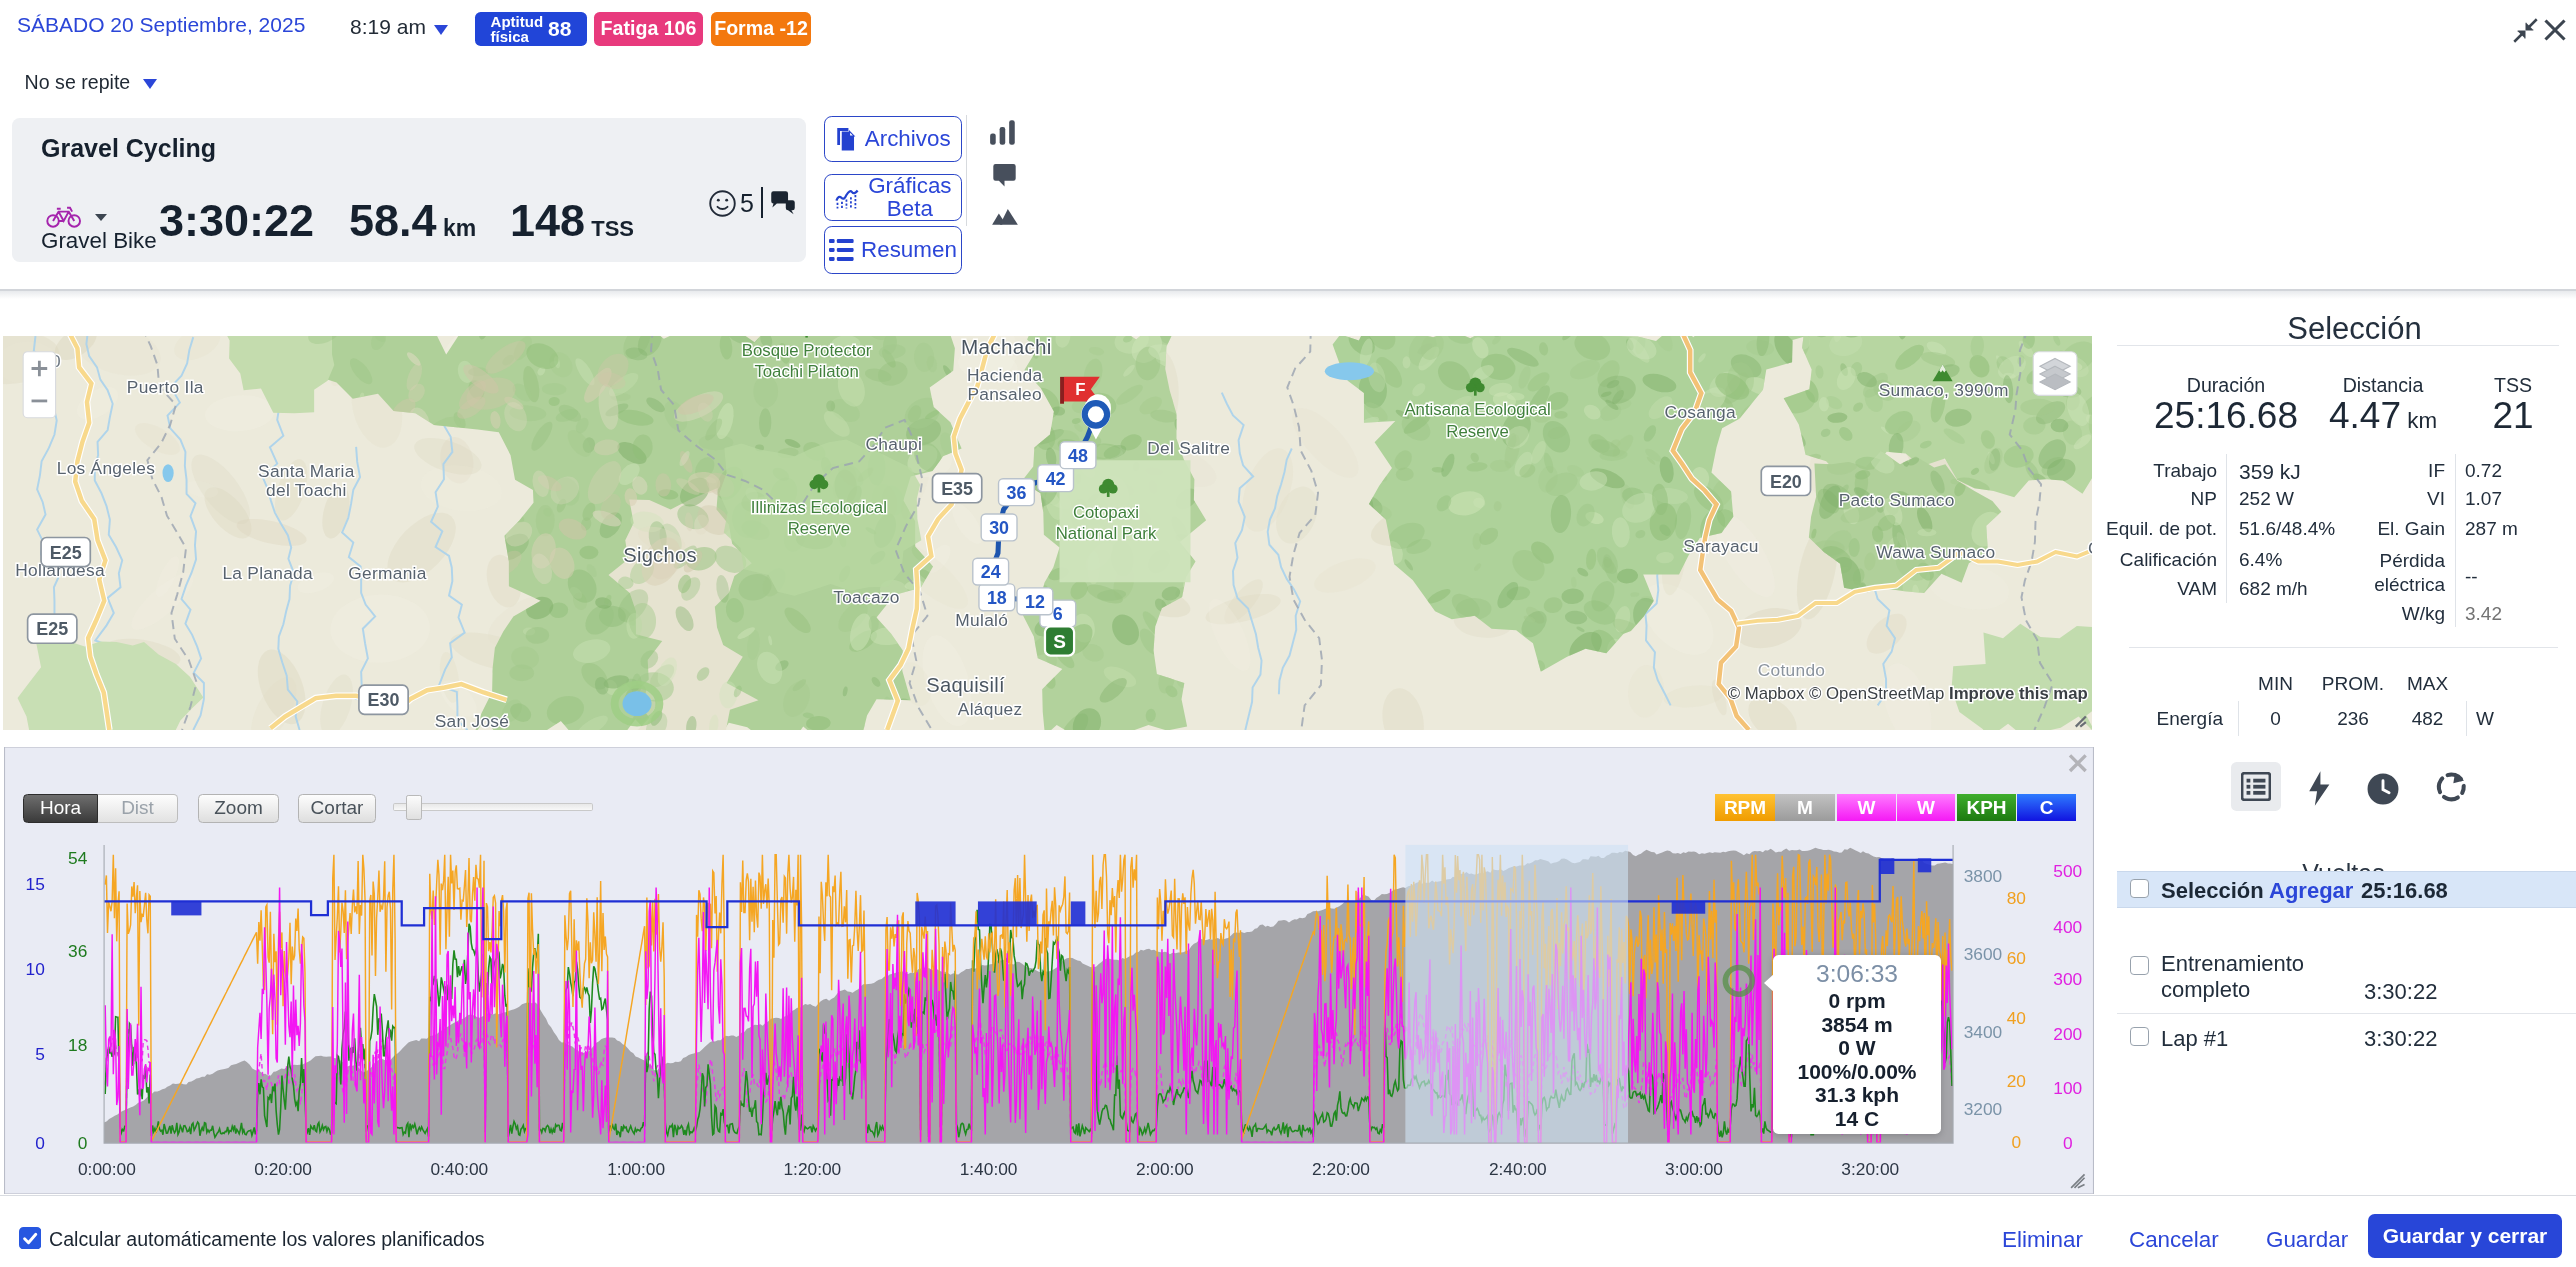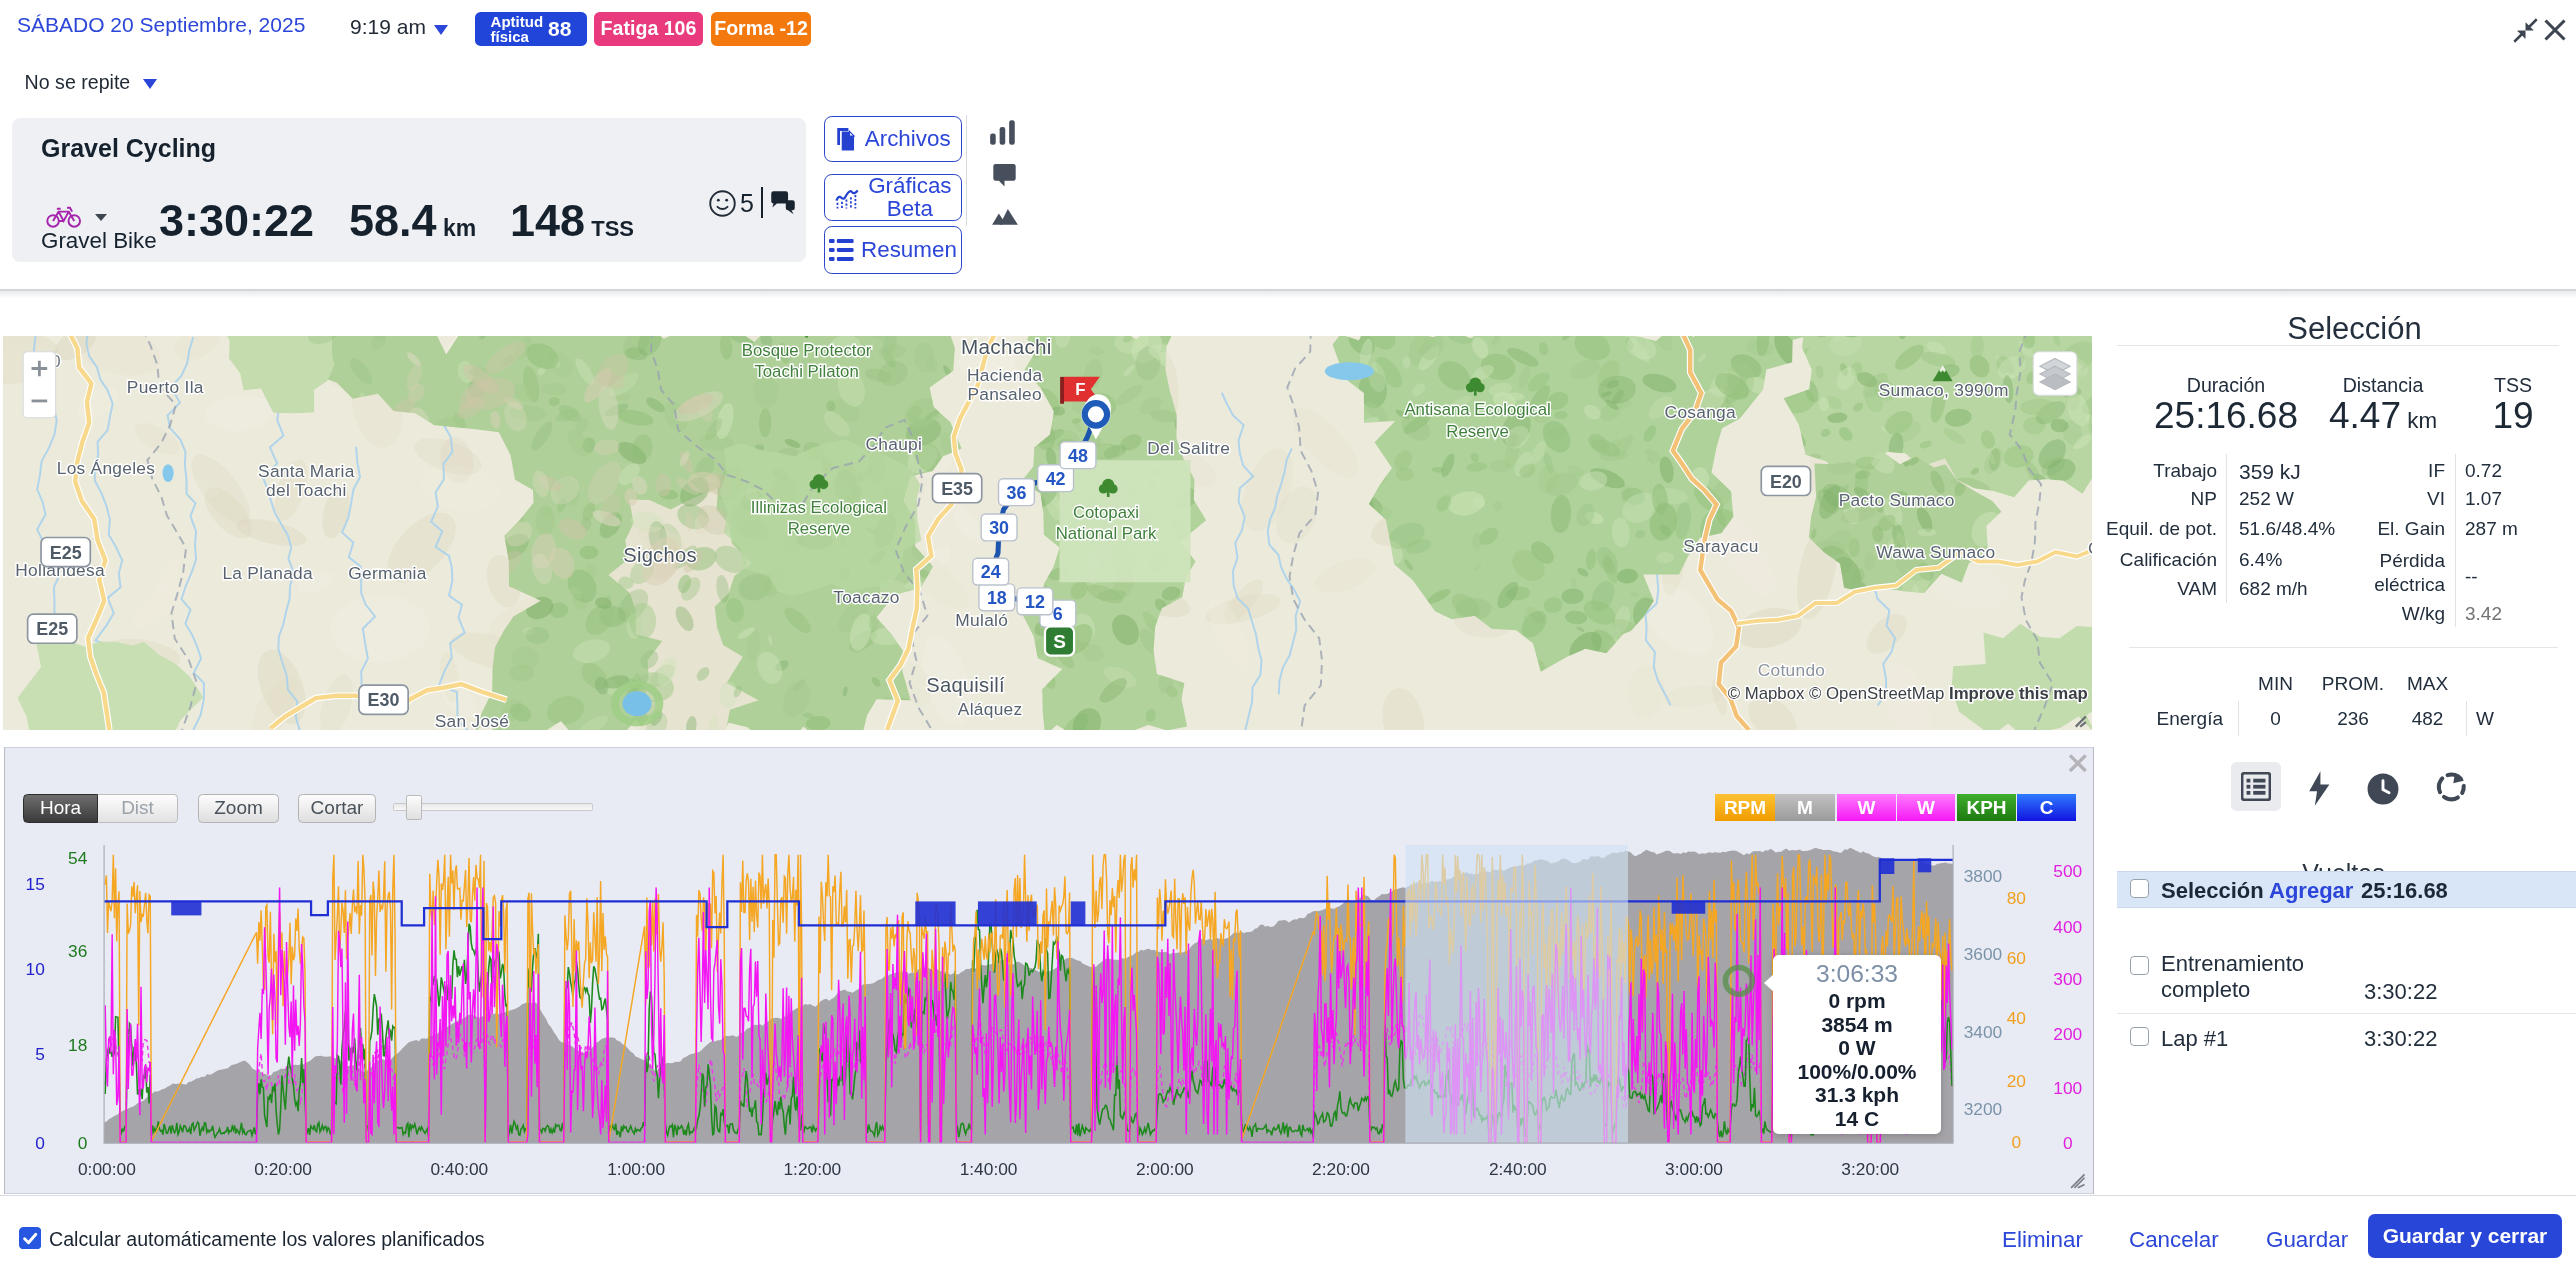--- a/index.html
+++ b/index.html
@@ -1,20 +1,20 @@
 <!DOCTYPE html>
 <html style="font-size:9px"><head><meta charset="utf-8"><style>
 *{margin:0;padding:0;box-sizing:border-box}
 html,body{width:2576px;height:1267px;background:#fff;font-family:"Liberation Sans",sans-serif;overflow:hidden}
 .abs{position:absolute}
 .page{position:relative;width:2576px;height:1267px;background:#fff;overflow:hidden}
 </style></head><body>
 <div class="page">
 <div class="abs" style="left:17px;top:13.4px;font-size:21px;font-weight:500;color:#2b46d8">SÁBADO 20 Septiembre, 2025</div>
-<div class="abs" style="left:350px;top:14.6px;font-size:21px;font-weight:500;color:#222b36">9:19 am</div>
+<div class="abs" style="left:350px;top:14.6px;font-size:21px;font-weight:500;color:#222b36">8:19 am</div>
 <div class="abs" style="left:434px;top:24.6px;width:0;height:0;border-left:7.8px solid transparent;border-right:7.8px solid transparent;border-top:10px solid #2b46d8"></div>
 <div class="abs" style="left:475px;top:11.8px;width:112px;height:34px;background:#2145d8;border-radius:5.6px;display:flex;align-items:center;justify-content:center;gap:5px">
 <div style="color:#fff;font-size:15px;font-weight:bold;line-height:15px;text-align:left">Aptitud<br>física</div>
 <div style="color:#fff;font-size:21px;font-weight:bold">88</div>
     </div>
 <div class="abs" style="left:594px;top:11.8px;width:109px;height:34px;background:#e83a7d;border-radius:5.6px;display:flex;align-items:center;justify-content:center;color:#fff;font-size:19.6px;font-weight:bold">Fatiga 106</div>
 <div class="abs" style="left:711px;top:11.8px;width:100px;height:34px;background:#f3780e;border-radius:5.6px;display:flex;align-items:center;justify-content:center;color:#fff;font-size:19.6px;font-weight:bold">Forma -12</div>
 <svg class="abs" style="left:2512px;top:17px" width="27" height="27" viewBox="0 0 24 24">
 <g stroke="#3c4550" stroke-width="2.2" fill="none">
         <path d="M14 10 L22 2"></path>
@@ -1389,21 +1389,21 @@
 <div class="abs" style="left:1764px;top:973px;width:0;height:0;border-top:10px solid transparent;border-bottom:10px solid transparent;border-right:11.2px solid #fff"></div>
 <div class="abs" style="left:1773px;top:960px;width:168px;text-align:center;font-size:24.6px;color:#7c8fa6">3:06:33</div>
 <div class="abs" style="left:1773px;top:989px;width:168px;text-align:center;font-size:21px;font-weight:bold;color:#16202e;line-height:23.5px">0 rpm<br>3854 m<br>0 W<br>100%/0.00%<br>31.3 kph<br>14 C</div>
 <div class="abs" style="left:2198px;top:311px;width:313px;text-align:center;font-size:31px;color:#24303e">Selección</div>
 <div class="abs" style="left:2117px;top:345px;width:442px;height:1.1px;background:#e2e5ea"></div>
 <div class="abs" style="left:2142px;top:374px;width:168px;text-align:center;font-size:19.6px;color:#222e3c">Duración</div>
 <div class="abs" style="left:2142px;top:395px;width:168px;text-align:center;font-size:37px;color:#1d2835">25:16.68</div>
 <div class="abs" style="left:2310px;top:374px;width:146px;text-align:center;font-size:19.6px;color:#222e3c">Distancia</div>
 <div class="abs" style="left:2310px;top:395px;width:146px;text-align:center;font-size:37px;color:#1d2835">4.47<span style="font-size:22.4px"> km</span></div>
 <div class="abs" style="left:2468px;top:374px;width:90px;text-align:center;font-size:19.6px;color:#222e3c">TSS</div>
-<div class="abs" style="left:2468px;top:395px;width:90px;text-align:center;font-size:37px;color:#1d2835">19</div>
+<div class="abs" style="left:2468px;top:395px;width:90px;text-align:center;font-size:37px;color:#1d2835">21</div>
 <div class="abs" style="left:2048px;top:460px;width:169px;text-align:right;font-size:19px;color:#222e3c;white-space:nowrap">Trabajo</div>
 <div class="abs" style="left:2239px;top:460px;font-size:21px;color:#222e3c">359 kJ</div>
 <div class="abs" style="left:2048px;top:488px;width:169px;text-align:right;font-size:19px;color:#222e3c;white-space:nowrap">NP</div>
 <div class="abs" style="left:2239px;top:488px;font-size:19px;color:#222e3c">252 W</div>
 <div class="abs" style="left:2048px;top:518px;width:169px;text-align:right;font-size:19px;color:#222e3c;white-space:nowrap">Equil. de pot.</div>
 <div class="abs" style="left:2239px;top:518px;font-size:19px;color:#222e3c">51.6/48.4%</div>
 <div class="abs" style="left:2048px;top:549px;width:169px;text-align:right;font-size:19px;color:#222e3c;white-space:nowrap">Calificación</div>
 <div class="abs" style="left:2239px;top:549px;font-size:19px;color:#222e3c">6.4%</div>
 <div class="abs" style="left:2048px;top:578px;width:169px;text-align:right;font-size:19px;color:#222e3c;white-space:nowrap">VAM</div>
 <div class="abs" style="left:2239px;top:578px;font-size:19px;color:#222e3c">682 m/h</div>

